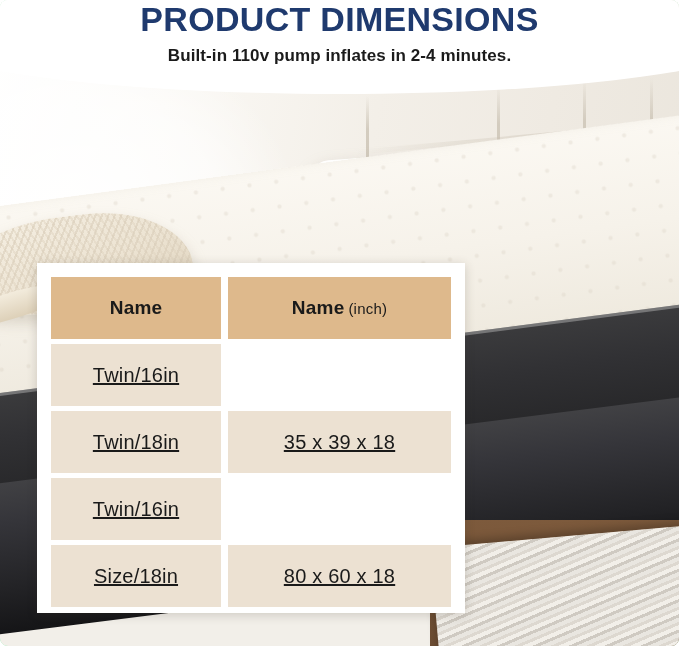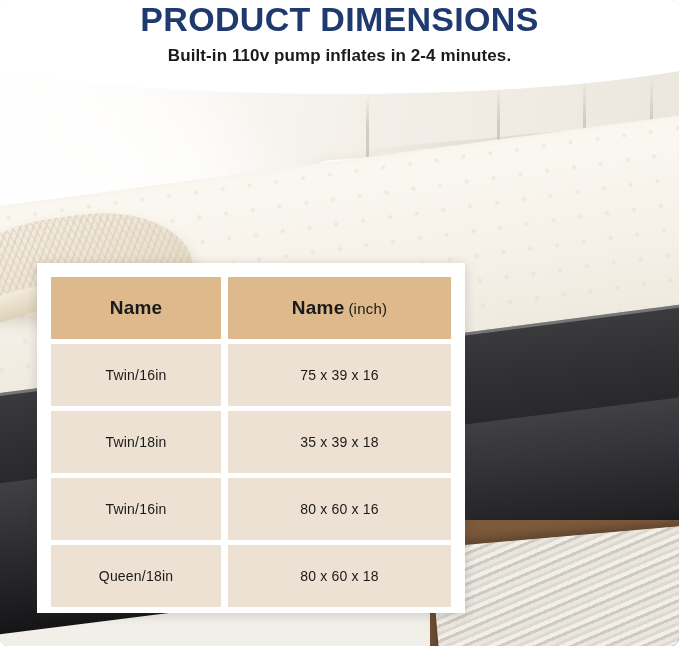--- a/index.html
+++ b/index.html
@@ -251,23 +251,24 @@
   .cell.col-size { flex: 1; }
 
   .t-row.head .cell {
     background: #deb98c;
     font-size: 19px;
     font-weight: 700;
     letter-spacing: 0.2px;
   }
   .t-row.body .cell {
     background: #ece1d2;
-    font-size: 14px;
+    font-size: 20px;
     font-weight: 400;
     letter-spacing: 0.2px;
+    text-decoration: underline;
   }
   .unit {
     font-size: 15px;
     font-weight: 400;
     margin-left: 4px;
   }
 </style>
 </head>
 <body>
 
@@ -320,32 +321,30 @@
         <span>Name</span>
       </div>
       <div class="cell col-size">
         <span>Name</span>
         <span class="unit">(inch)</span>
       </div>
     </div>
 
     <div class="t-row body">
       <div class="cell col-name">Twin/16in</div>
-      <div class="cell col-size">75 x 39 x 16</div>
     </div>
 
     <div class="t-row body">
       <div class="cell col-name">Twin/18in</div>
       <div class="cell col-size">35 x 39 x 18</div>
     </div>
 
     <div class="t-row body">
       <div class="cell col-name">Twin/16in</div>
-      <div class="cell col-size">80 x 60 x 16</div>
     </div>
 
     <div class="t-row body">
-      <div class="cell col-name">Queen/18in</div>
+      <div class="cell col-name">Size/18in</div>
       <div class="cell col-size">80 x 60 x 18</div>
     </div>
 
   </div>
 </div>
 
 </body></html>

